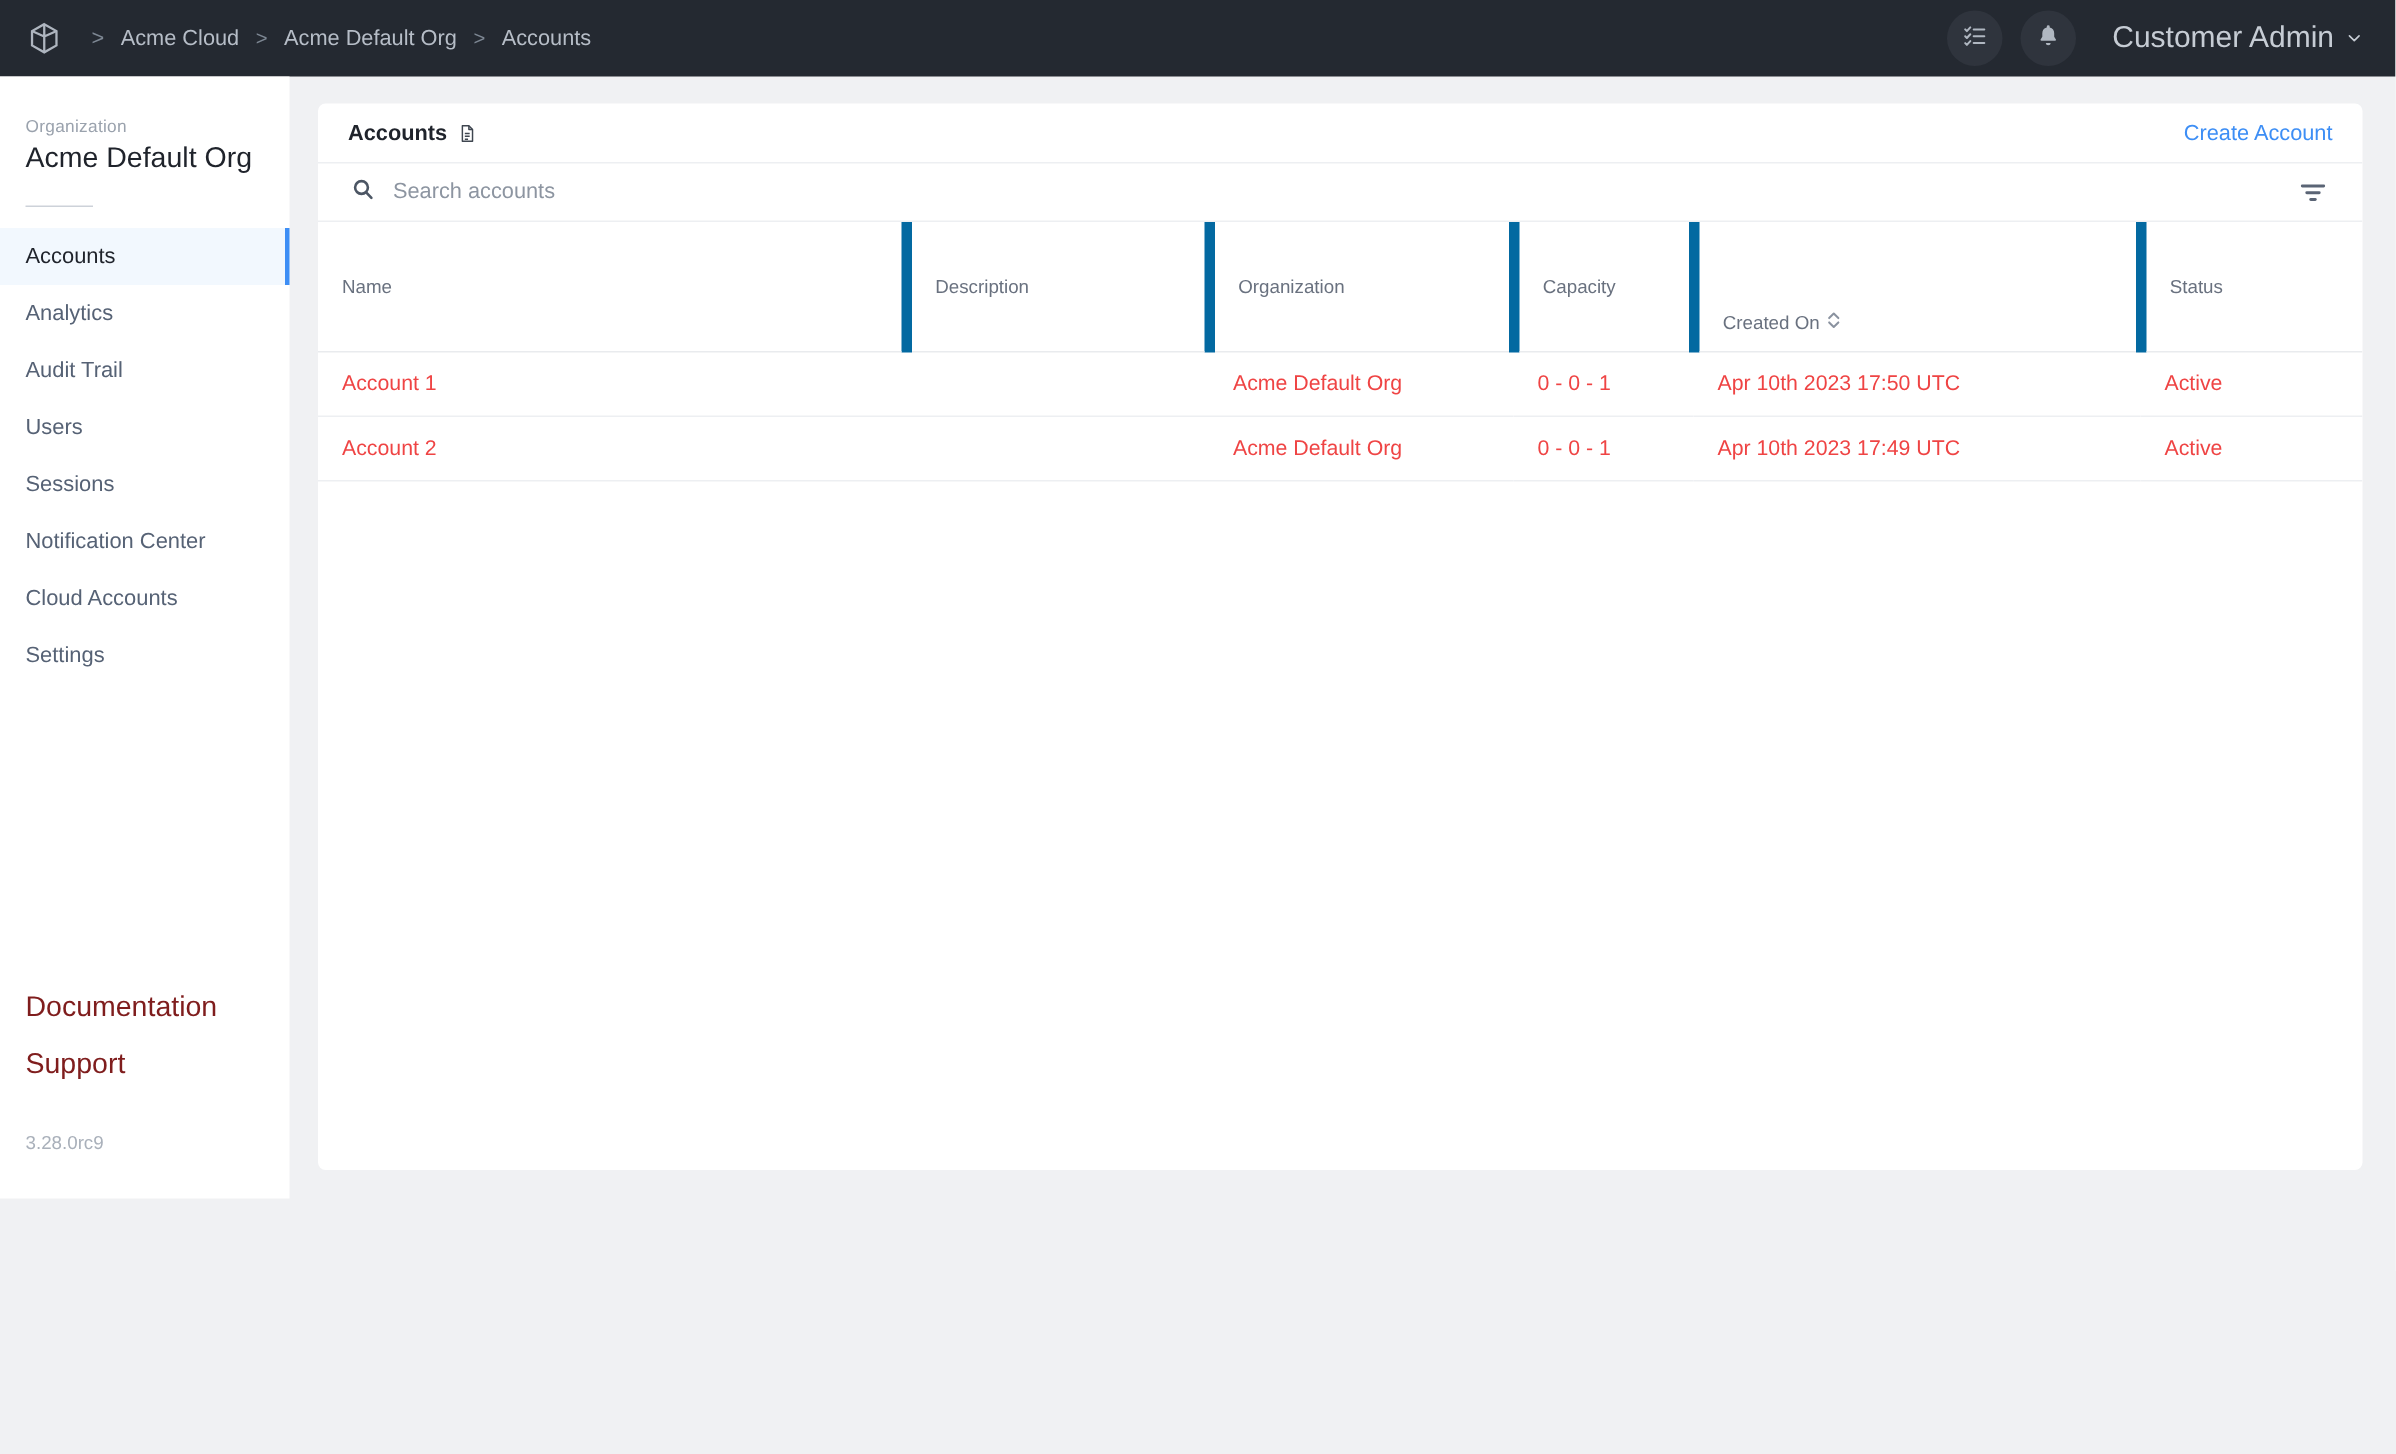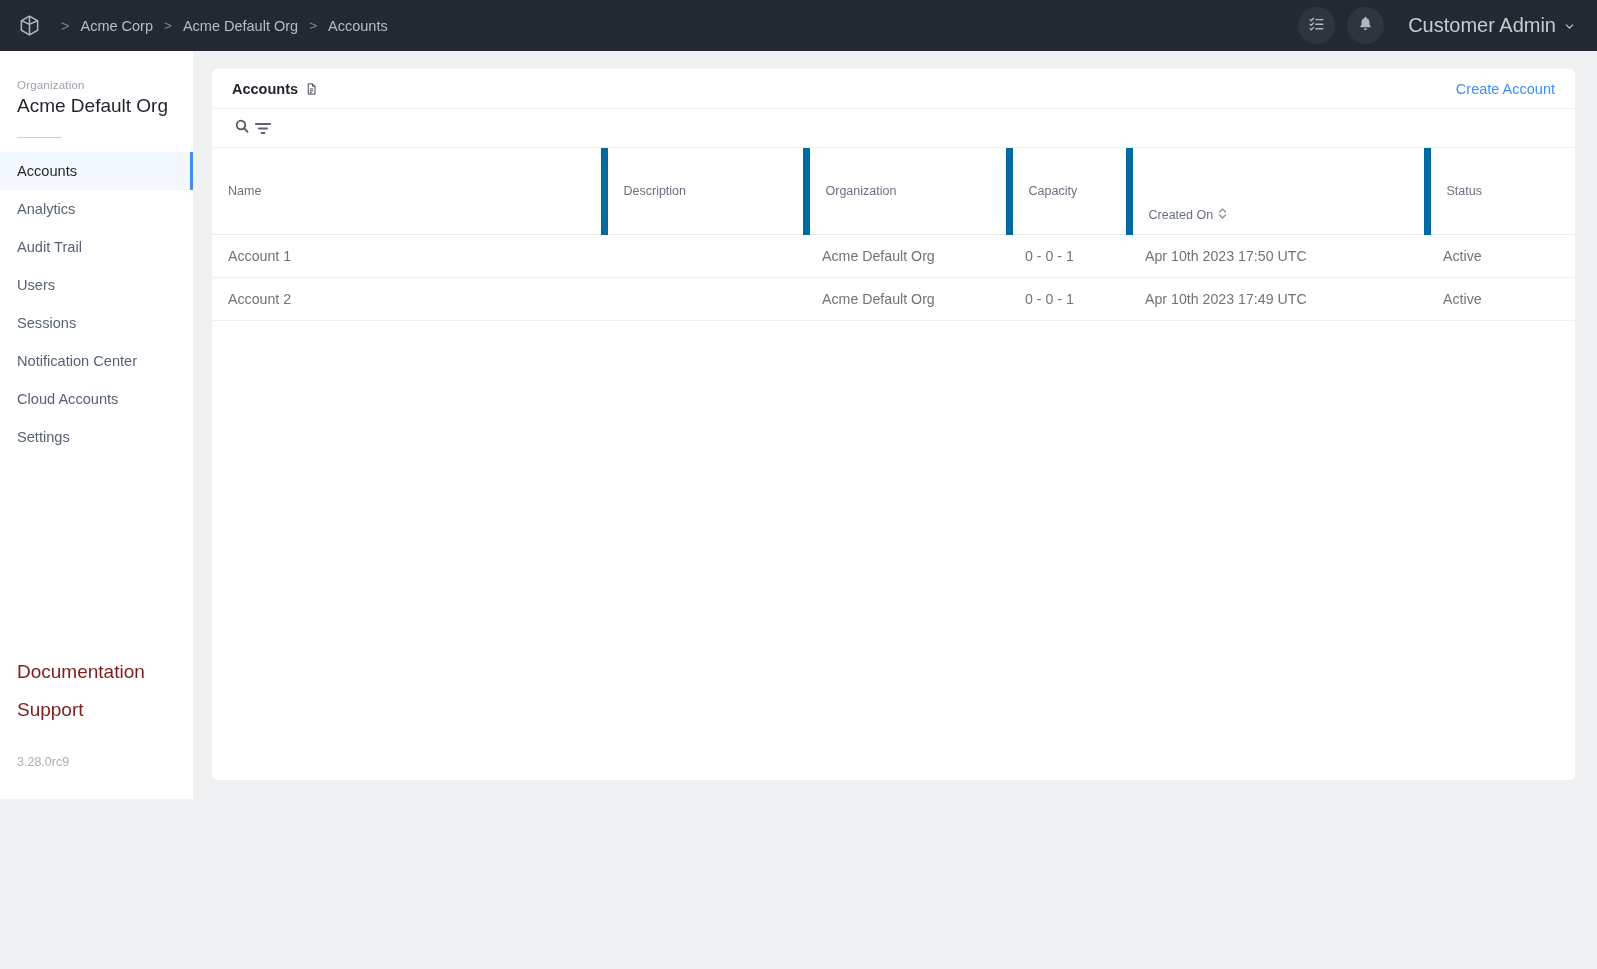--- a/index.html
+++ b/index.html
@@ -91,21 +91,21 @@
   table { width: 100%; border-collapse: collapse; table-layout: fixed; }
   thead th {
     font-size: 12.5px; color: #69717f; font-weight: normal; text-align: left;
     padding: 11px 0 11px 16px; border-bottom: 1px solid #e9ebee;
     border-right: 7px solid #0369a1; height: 39px; vertical-align: middle;
   }
   thead th:last-child { border-right: none; }
   .sortable { cursor: pointer; }
   .sort-wrap { display: inline-flex; align-items: center; gap: 5px; margin-top: 48px; }
   tbody td {
-    font-size: 14.2px; color: #737373; padding: 13px 0 13px 16px;
+    font-size: 14.2px; color: #ef4444; padding: 13px 0 13px 16px;
     border-bottom: 1px solid #edeff2; height: 39px; vertical-align: middle;
   }
   tbody tr { cursor: pointer; }
   .c-name { width: 392px; }
   .c-desc { width: 202px; }
   .c-org  { width: 203px; }
   .c-cap  { width: 120px; }
   .c-created { width: 298px; }
   .c-status { width: auto; }
 </style>
@@ -115,21 +115,21 @@
 <div class="topbar">
   <div class="logo">
     <svg width="23" height="23" viewBox="0 0 24 24" fill="none" stroke="#aeb5bf" stroke-width="1.6">
       <path d="M12 2.2 20.5 7v10L12 21.8 3.5 17V7z"></path>
       <path d="M12 2.2v8.6M12 10.8 3.8 7.1M12 10.8l8.2-3.7M12 10.8v11"></path>
     </svg>
   </div>
 
   <div class="crumbs">
     <span class="crumb" style="color:#7d8793;margin:0 11px;">&gt;</span>
-    <span class="crumb">Acme Corp</span>
+    <span class="crumb">Acme Cloud</span>
     <span class="crumb sep">&gt;</span>
     <span class="crumb">Acme Default Org</span>
     <span class="crumb sep">&gt;</span>
     <span class="crumb">Accounts</span>
   </div>
 
   <div class="spacer"></div>
 
   <div class="iconbtn">
     <span>
@@ -202,20 +202,21 @@
         <span class="create-link">Create Account</span>
       </div>
 
       <div class="searchrow">
         <span>
           <svg width="16" height="16" viewBox="0 0 24 24" fill="none" stroke="#4c5664" stroke-width="2.6" stroke-linecap="round">
             <circle cx="10.5" cy="10.5" r="6.4"></circle>
             <path d="M15.4 15.6l5 5.2"></path>
           </svg>
         </span>
+        <input class="search-input" type="text" placeholder="Search accounts" style="">
         <span class="filter-btn">
           <svg width="18" height="15" viewBox="0 0 24 20" fill="none" stroke="#5a6475" stroke-width="2.6" stroke-linecap="round">
             <path d="M2.5 4h19"></path>
             <path d="M6.5 10h11"></path>
             <path d="M10 16h4"></path>
           </svg>
         </span>
       </div>
 
       <table>

